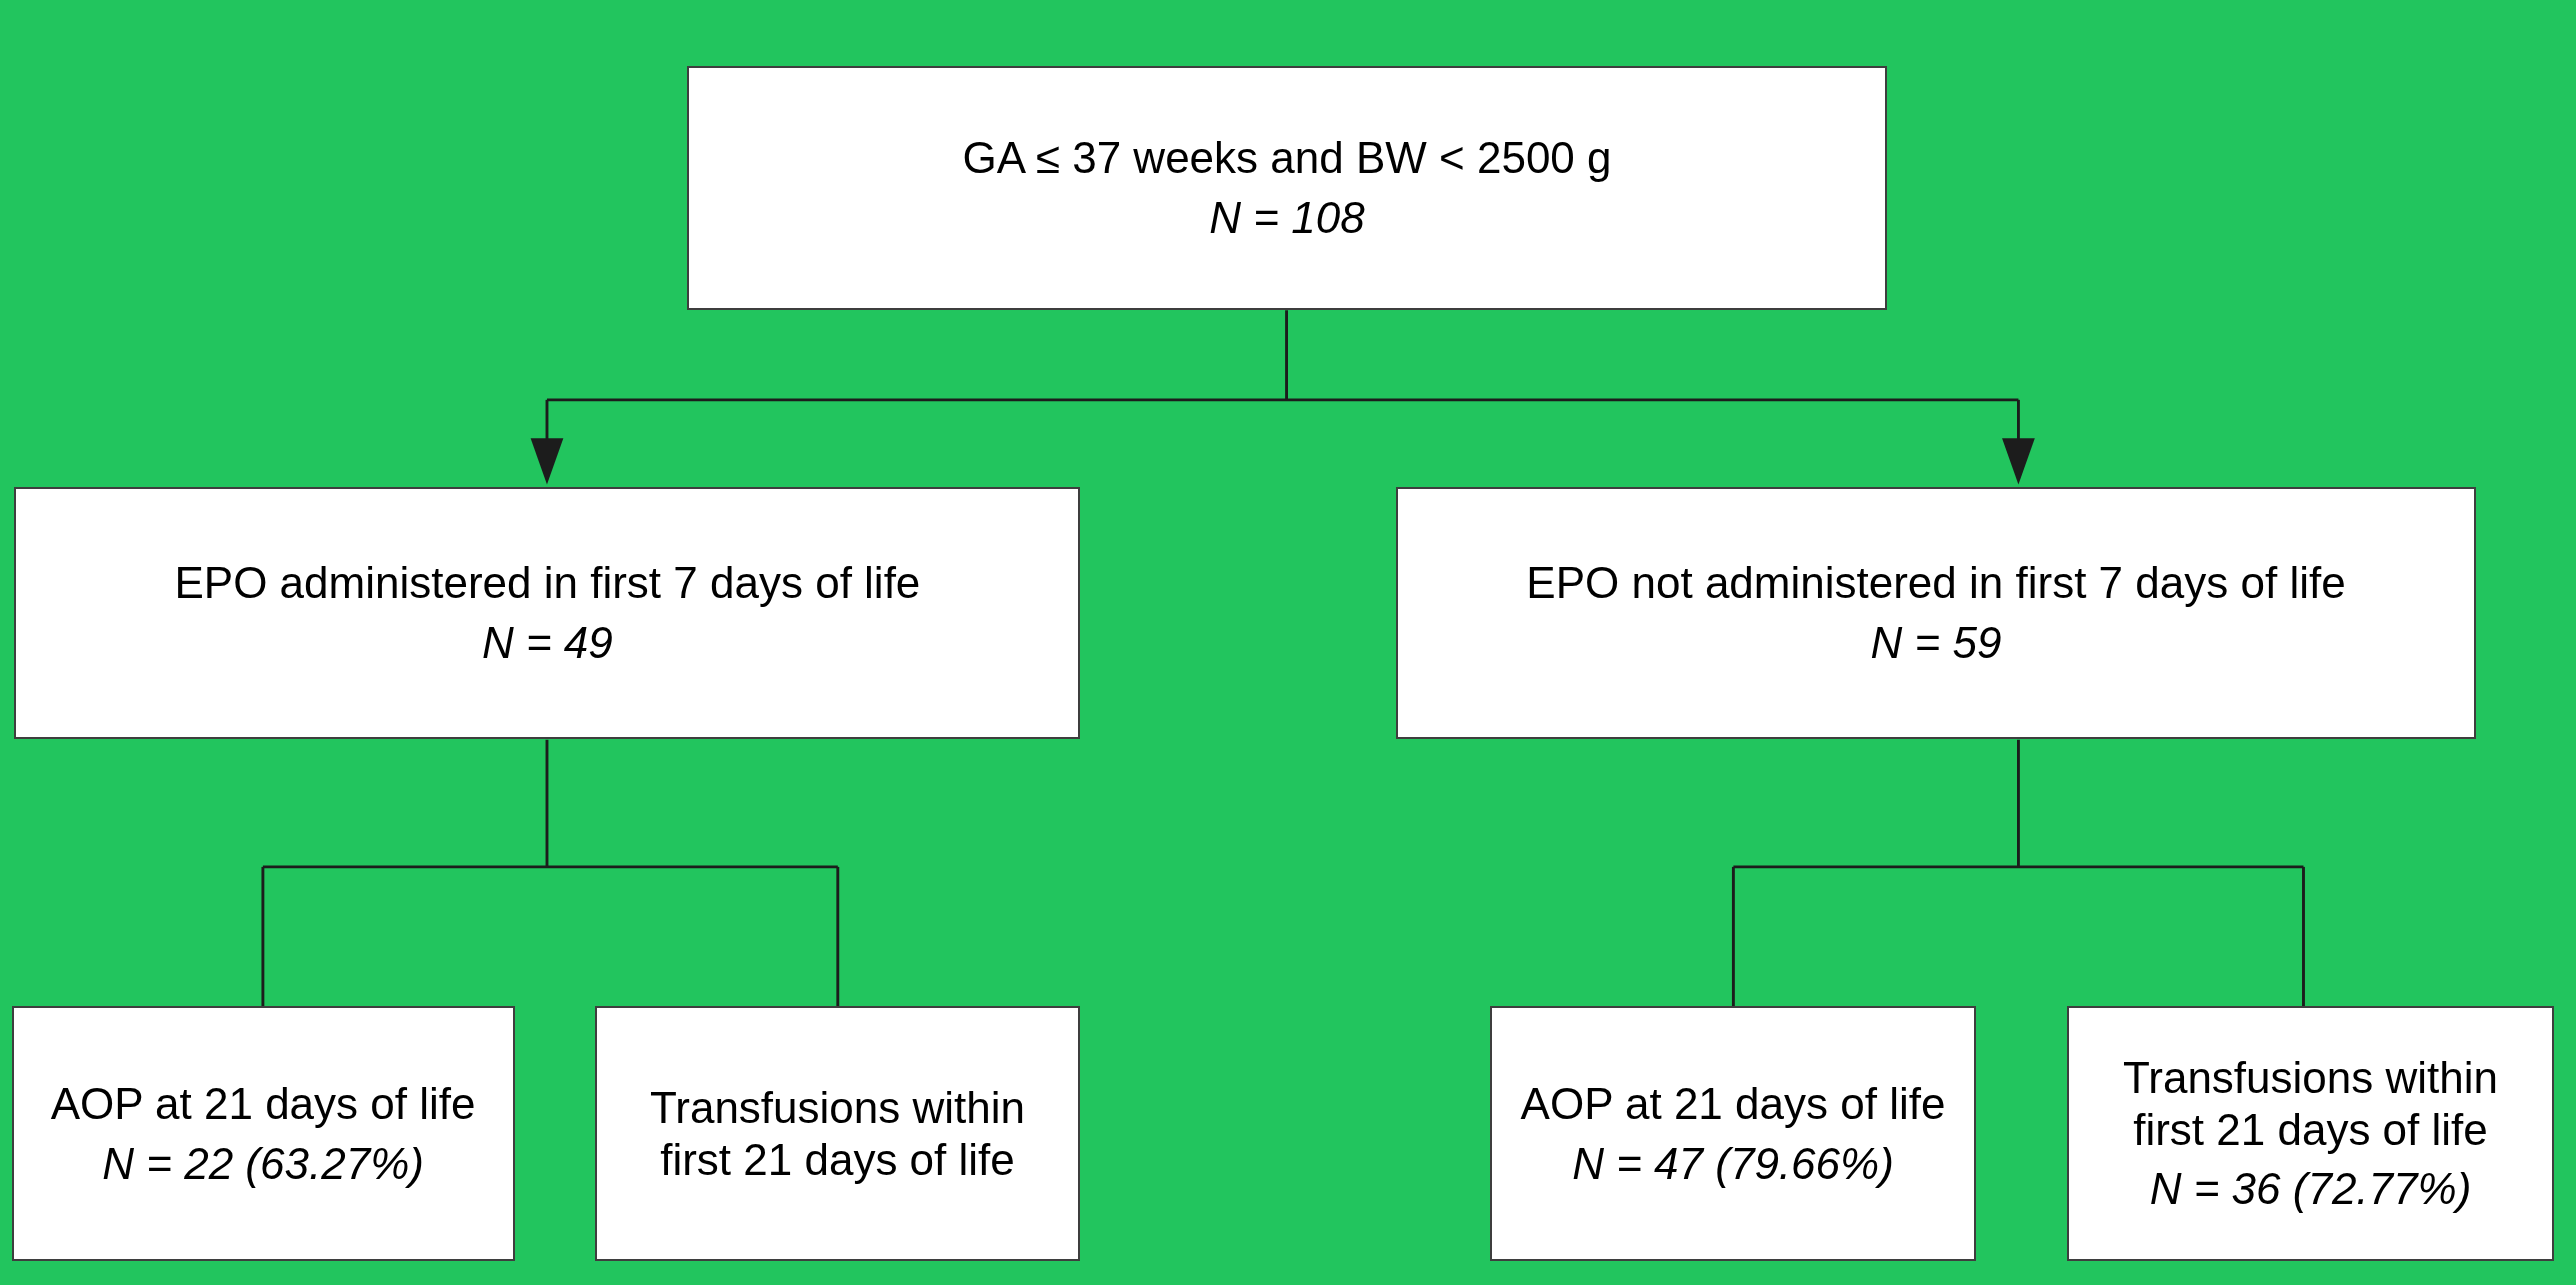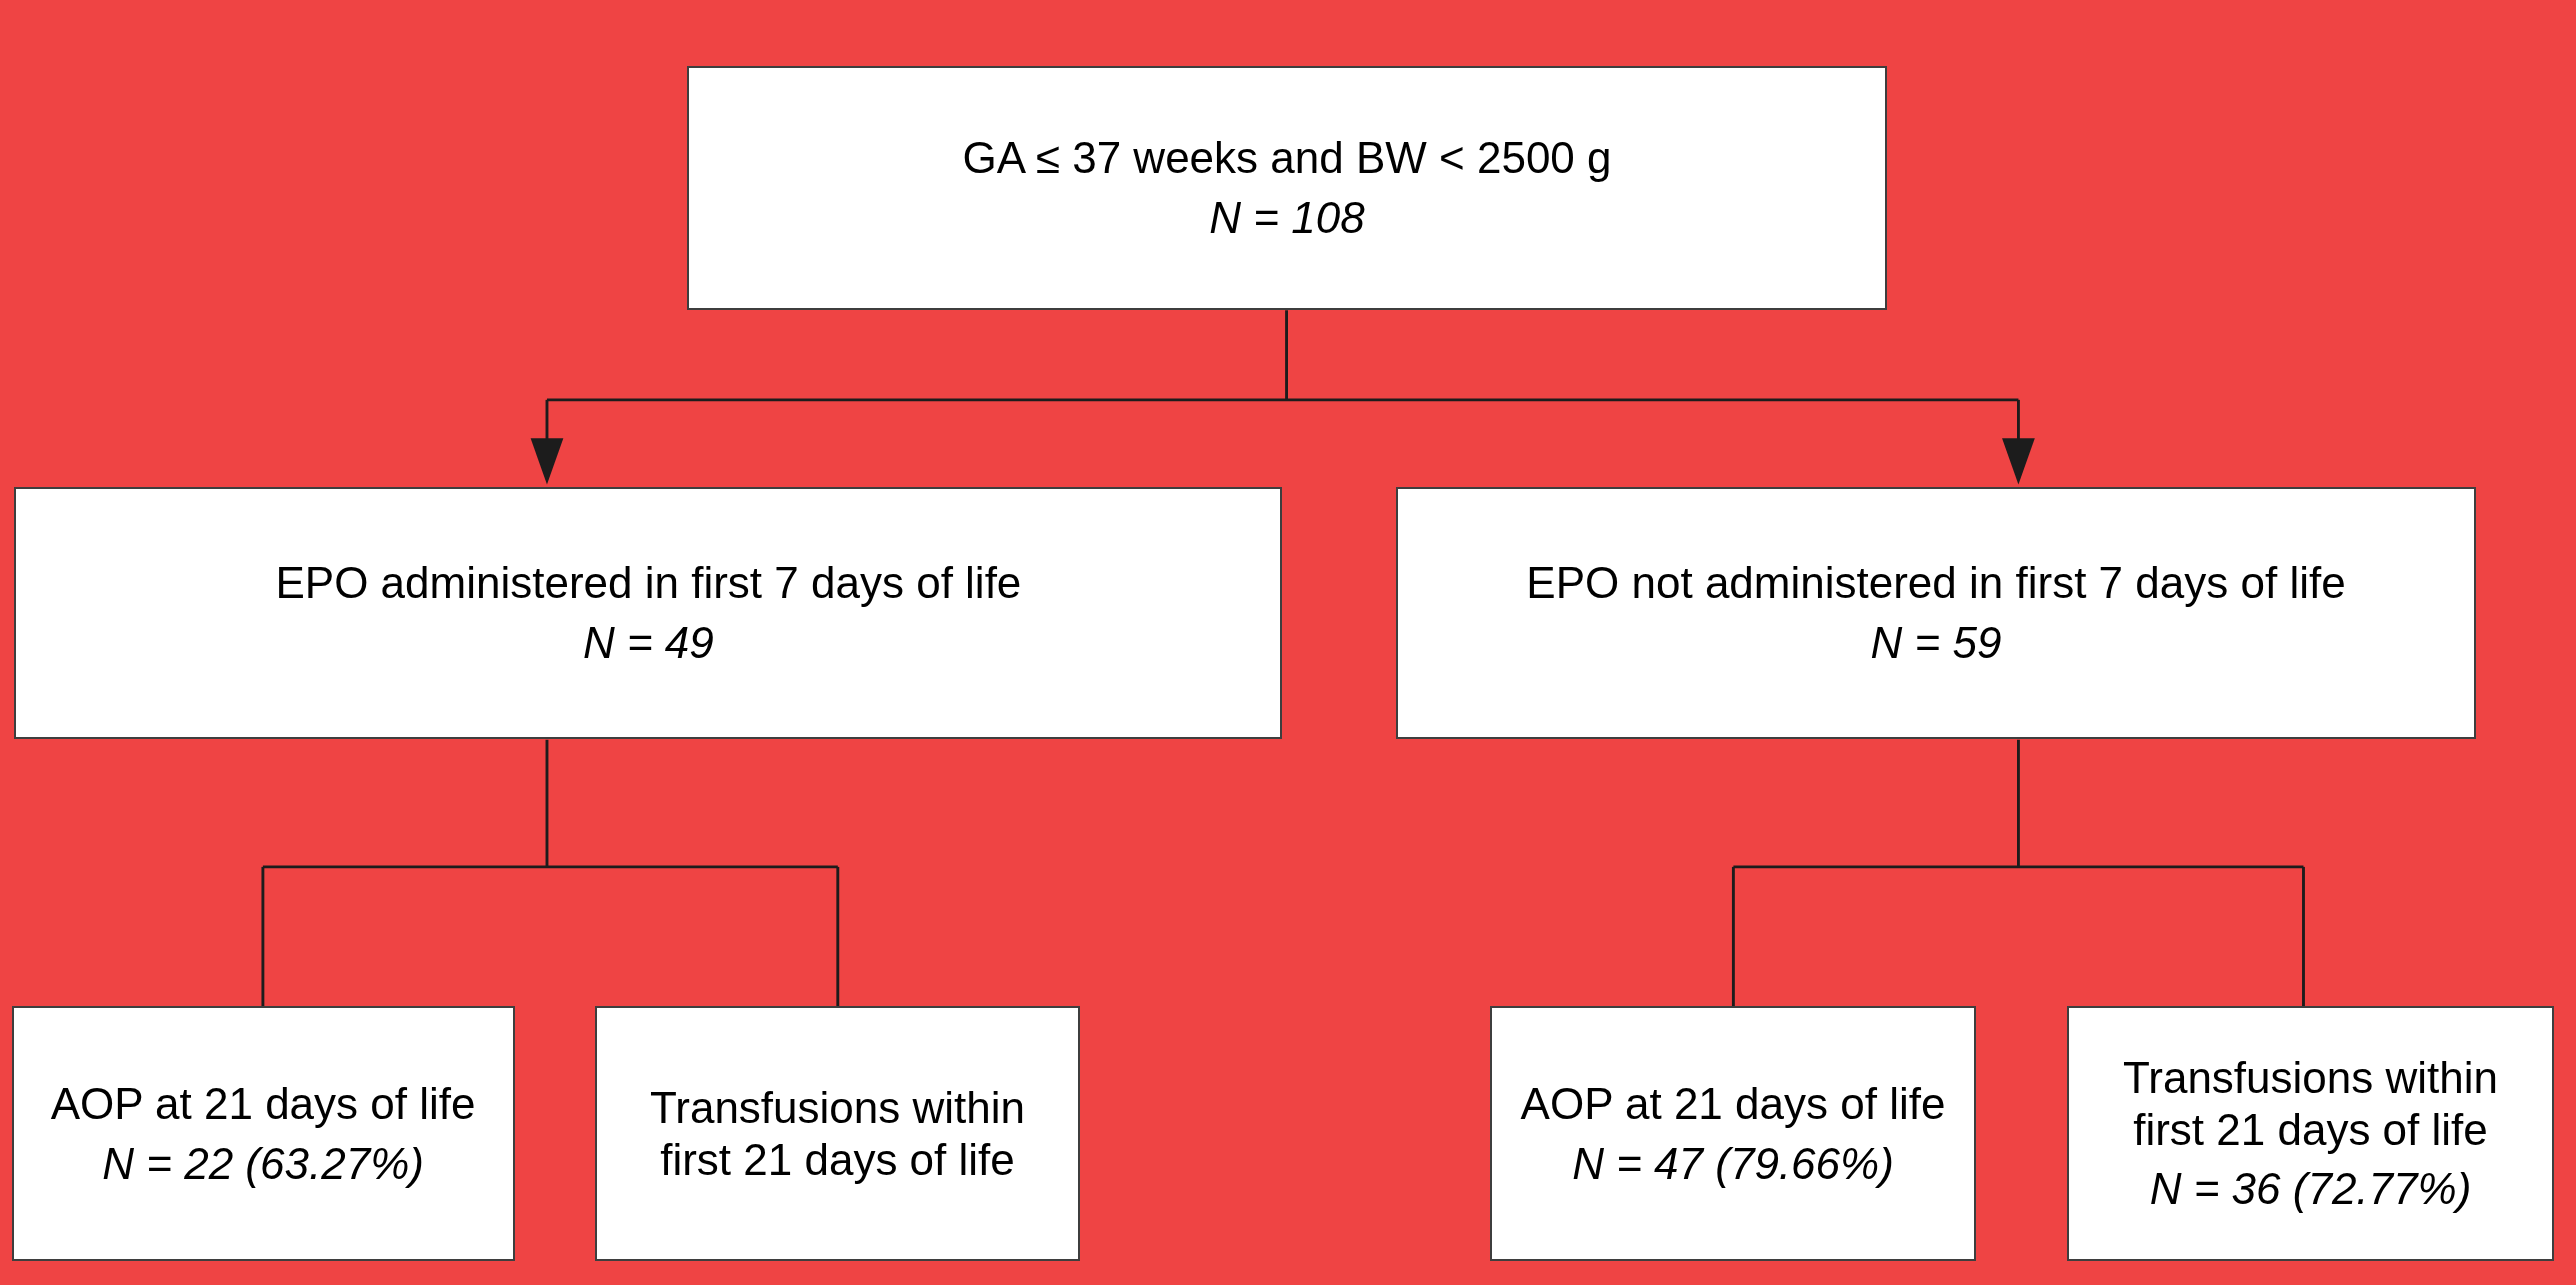--- a/index.html
+++ b/index.html
@@ -4,21 +4,21 @@
 <style>
   html, body {
     margin: 0;
     padding: 0;
     background: #ffffff;
   }
   #canvas {
     position: relative;
     width: 2576px;
     height: 1286px;
-    background: #ef4444;
+    background: #22c55e;
     font-family: "Liberation Sans", sans-serif;
     color: #000000;
     overflow: hidden;
   }
   #connectors {
     position: absolute;
     left: 0;
     top: 0;
     z-index: 0;
   }
@@ -41,21 +41,21 @@
   }
   .box .label.narrow {
     max-width: 453px;
   }
   .box .n-line {
     font-style: italic;
     margin-top: 8px;
   }
   
   #node-root        { left: 687px;  top: 66px;   width: 1200px; height: 244px; }
-  #node-epo         { left: 14.4px;   top: 487px;  width: 1268px; height: 252px; }
+  #node-epo         { left: 14.4px;   top: 487px;  width: 1066px; height: 252px; }
   #node-no-epo      { left: 1396px; top: 487px;  width: 1080px; height: 252px; }
   #node-epo-aop     { left: 11.6px;   top: 1006px; width: 503px;  height: 255px; }
   #node-epo-tx      { left: 595px;  top: 1006px; width: 485px;  height: 255px; }
   #node-no-epo-aop  { left: 1490px; top: 1006px; width: 486px;  height: 255px; }
   #node-no-epo-tx   { left: 2067px; top: 1006px; width: 487px;  height: 255px; }
 </style>
 </head>
 <body>
 
 <div id="canvas">

